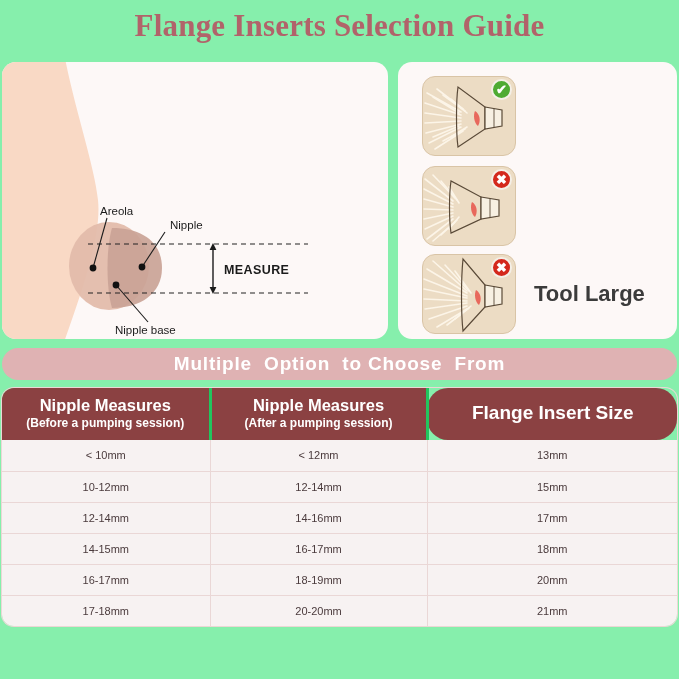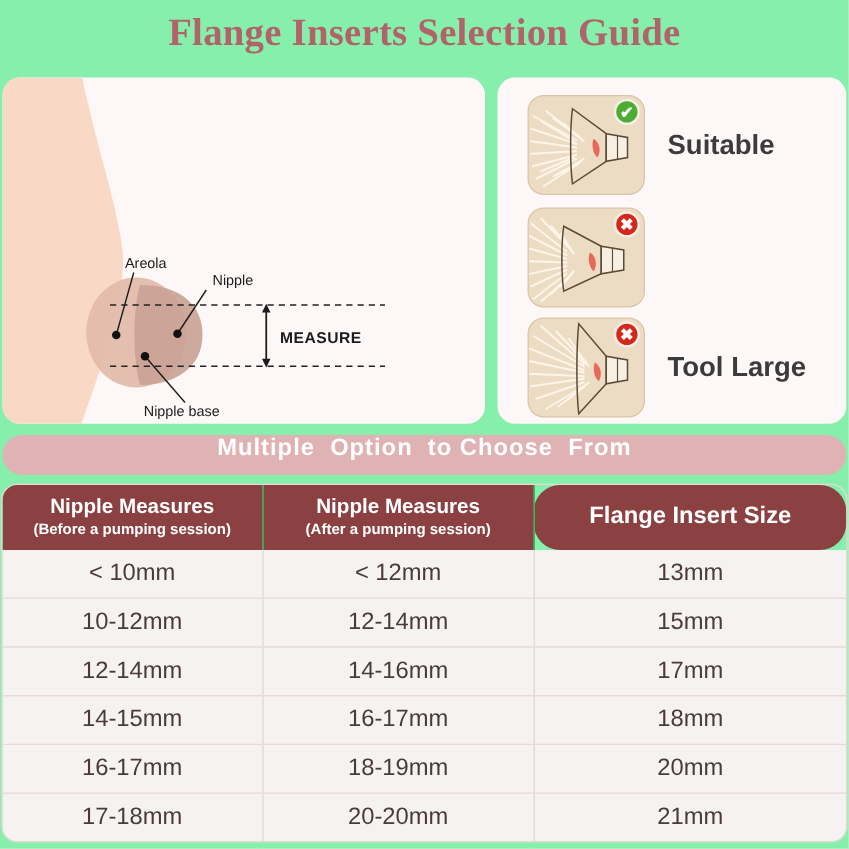--- a/index.html
+++ b/index.html
@@ -126,21 +126,21 @@
   
   #banner {
     position: absolute;
     left: 2px;
     top: 348px;
     width: 675px;
     height: 32px;
     background: #dfb2b3;
     border-radius: 16px;
     display: flex;
-    align-items: flex-start;
+    align-items: center;
     justify-content: center;
     box-sizing: border-box;
   }
   #banner-text {
     color: #ffffff;
     font-size: 19px;
     font-weight: 700;
     letter-spacing: 0.8px;
     white-space: pre;
   }
@@ -156,21 +156,21 @@
     border-radius: 12px;
     overflow: hidden;
     box-shadow: 0 0 0 1px #ecd7d5;
   }
   #size-table th {
     background: #8b4142;
     color: #ffffff;
     padding: 6px 4px 8px 4px;
     text-align: center;
     vertical-align: middle;
-    border-right: 1px solid #22c55e;
+    border-right: 3px solid #22c55e;
     height: 52px;
     box-sizing: border-box;
   }
   #size-table th:last-child { border-right: none; border-radius: 21px; }
   .th-main {
     display: block;
     font-size: 16.5px;
     font-weight: 700;
     line-height: 1.15;
   }
@@ -183,21 +183,21 @@
   }
   .th-single {
     display: block;
     font-size: 19px;
     font-weight: 700;
     line-height: 1.1;
   }
   #size-table td {
     background: #f7f2f2;
     color: #4a3a3c;
-    font-size: 19px;
+    font-size: 11px;
     text-align: center;
     padding: 8px 4px;
     border-right: 1px solid #ead7d6;
     border-top: 1px solid #ead7d6;
     height: 31px;
     box-sizing: border-box;
   }
   #size-table td:last-child { border-right: none; }
   #size-table tbody tr:first-child td { border-top: none; }
 </style>
@@ -267,21 +267,20 @@
             <path d="M10,20 L36,36"></path>
               <path d="M10,60 L36,49"></path>
           </g>
           <path d="M35,10 C33,24 33,56 35,70 L62,52 L62,30 Z" fill="none" stroke="#5a4a38" stroke-width="1.2"></path>
           <path d="M62,30 L79,33 L79,49 L62,52 Z" fill="#f7f0e2" stroke="#5a4a38" stroke-width="1.2"></path>
           <line x1="71" y1="31.5" x2="71" y2="50.5" stroke="#5a4a38" stroke-width="0.9"></line>
           <path d="M52,34 C57,37 58,44 55,49 C51,46 50,38 52,34 Z" fill="#e8685c"></path>
         </svg>
         <div class="badge ok">✔</div>
       </div>
-      <div class="opt-label">Suitable</div>
     </div>
 
     <div class="option-row" style="left:24px; top:104px;">
       <div class="opt-thumb">
         <svg width="92" height="78" viewBox="0 0 92 78">
           <g stroke="#fdf6ea" stroke-width="1.6" stroke-linecap="round" opacity="0.95">
             <path d="M2,12 L30,34"></path>
               <path d="M1,22 L30,37"></path>
               <path d="M1,32 L30,40"></path>
             <path d="M1,42 L30,43"></path>

